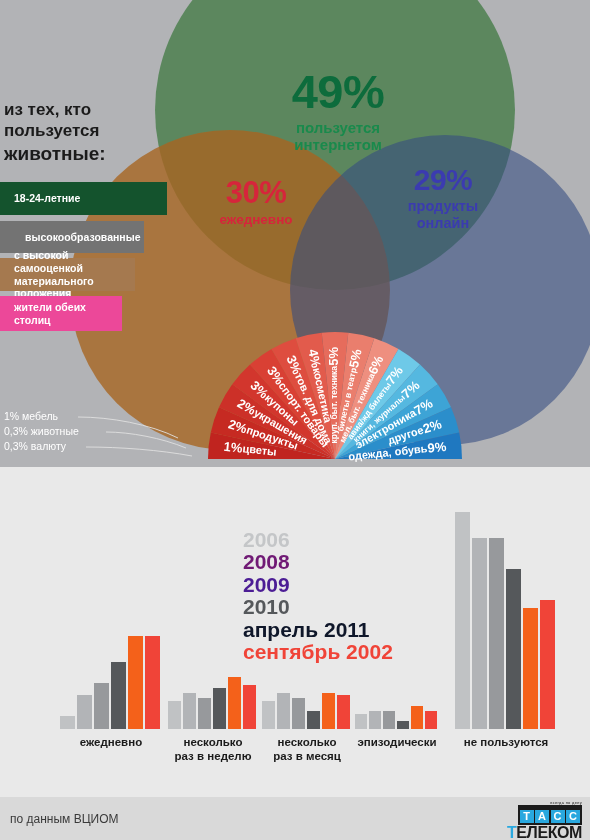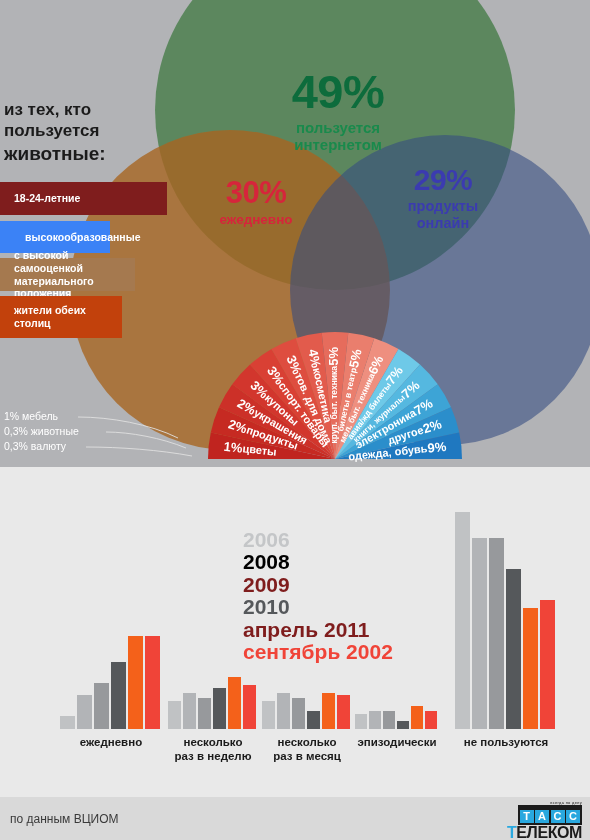--- a/index.html
+++ b/index.html
@@ -28,24 +28,24 @@
 
   
   #headline{position:absolute;left:4px;top:99px;width:175px;color:#1b1b1b;line-height:1.26;}
   #headline .hl1{font-size:17px;font-weight:bold;display:block;}
   #headline .hl2{font-size:17px;font-weight:bold;display:block;}
   #headline .hl3{font-size:19px;font-weight:bold;display:block;}
 
   
   .legbar{position:absolute;left:0;display:flex;align-items:center;color:#fff;
           font-size:10.5px;font-weight:bold;padding-left:14px;box-sizing:border-box;line-height:1.2;}
-  #legbar-0{top:182px;width:167px;height:33px;background:#7f1d1d;}
-  #legbar-1{top:221px;width:110px;height:32px;background:#3b82f6;padding-left:25px;}
+  #legbar-0{top:182px;width:167px;height:33px;background:#14532d;}
+  #legbar-1{top:221px;width:144px;height:32px;background:#737373;padding-left:25px;}
   #legbar-2{top:258px;width:135px;height:33px;background:#a5794f;}
-  #legbar-3{top:296px;width:122px;height:42px;background:#c2410c;}
+  #legbar-3{top:296px;width:122px;height:35px;background:#ec4899;}
 
   
   #fan-wrap{position:absolute;left:0;top:255px;width:590px;height:212px;}
   #fan-svg{position:absolute;left:0;top:0;}
   .fan-pct{font-size:13px;font-weight:bold;fill:#ffffff;}
   .fan-name{font-size:11px;font-weight:bold;fill:#ffffff;}
   .fan-name-sm{font-size:8.5px;font-weight:bold;fill:#ffffff;}
 
   
   #callouts{position:absolute;left:4px;top:409px;width:150px;color:#ffffff;font-size:10.5px;line-height:1.42;}
@@ -189,24 +189,24 @@
       <div>1% мебель</div>
       <div>0,3% животные</div>
       <div>0,3% валюту</div>
     </div>
   </div>
 
   <div id="bottom"></div>
 
   <div id="years">
     <span style="color:#c4c6c8">2006</span>
-    <span style="color:#000000">2008</span>
-    <span style="color:#7f1d1d">2009</span>
+    <span style="color:#701a75">2008</span>
+    <span style="color:#4c1d95">2009</span>
     <span style="color:#55585b">2010</span>
-    <span style="color:#7f1d1d">апрель 2011</span>
+    <span style="color:#0f172a">апрель 2011</span>
     <span style="color:#f04438">сентябрь 2002</span>
   </div>
 
   <div id="bars">
       <div class="group" style="left: 60px; width: 102px; height: 232px;">
         <div class="bar" style="left: 0px; width: 15px; background: rgb(192, 194, 196); height: 13px;"></div>
         <div class="bar" style="left: 17px; width: 15px; background: rgb(178, 180, 183); height: 34px;"></div>
         <div class="bar" style="left: 34px; width: 15px; background: rgb(151, 153, 156); height: 46px;"></div>
         <div class="bar" style="left: 51px; width: 15px; background: rgb(85, 88, 91); height: 67px;"></div>
         <div class="bar" style="left: 68px; width: 15px; background: rgb(244, 97, 26); height: 93px;"></div>

